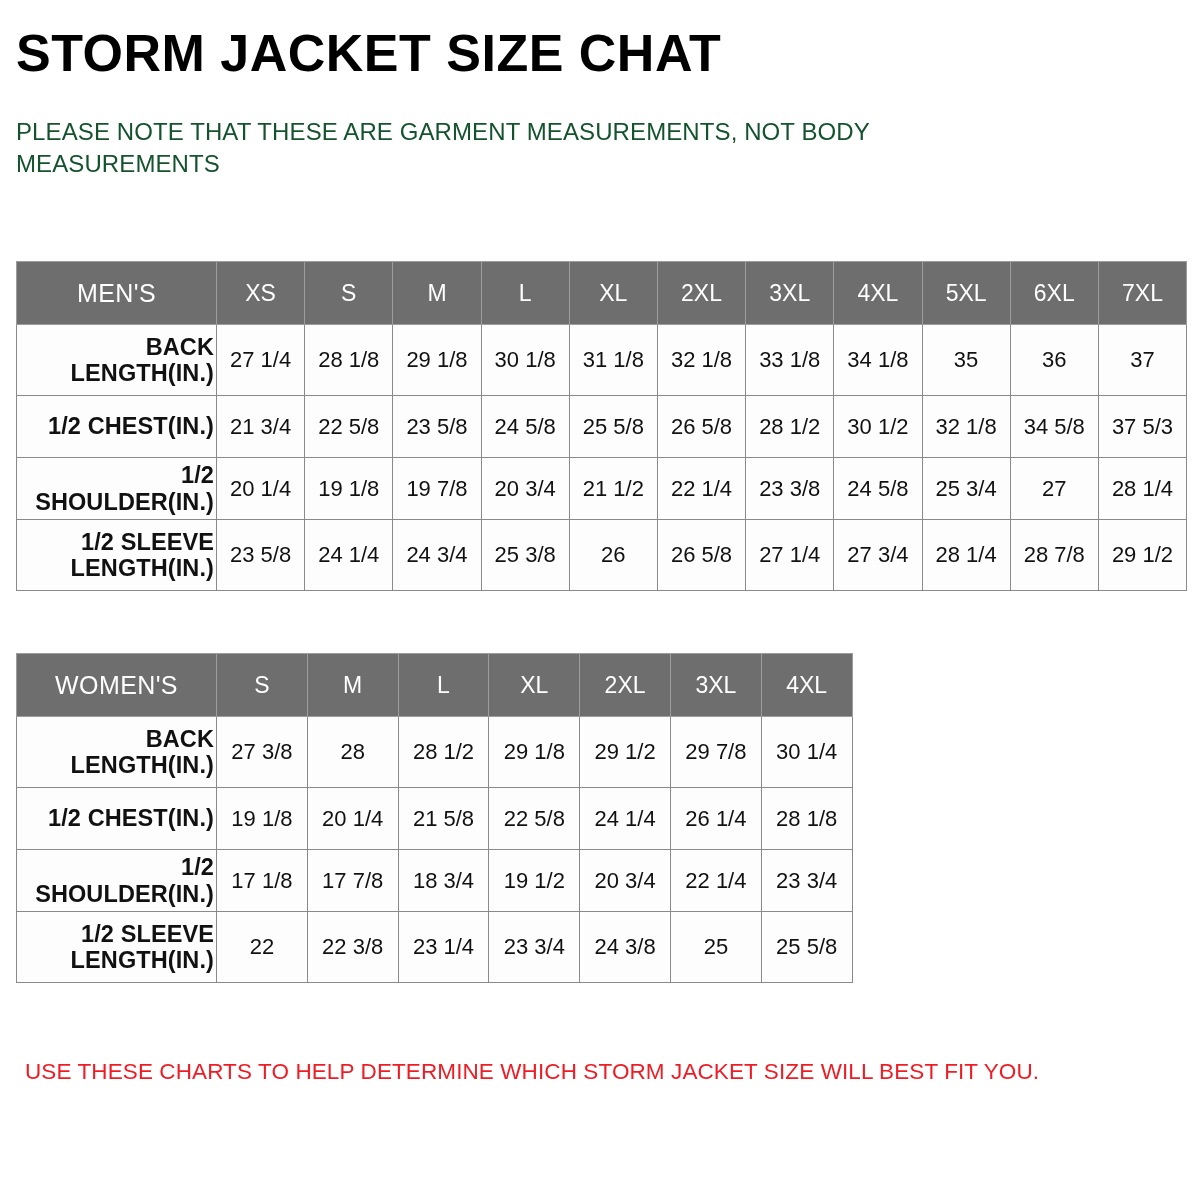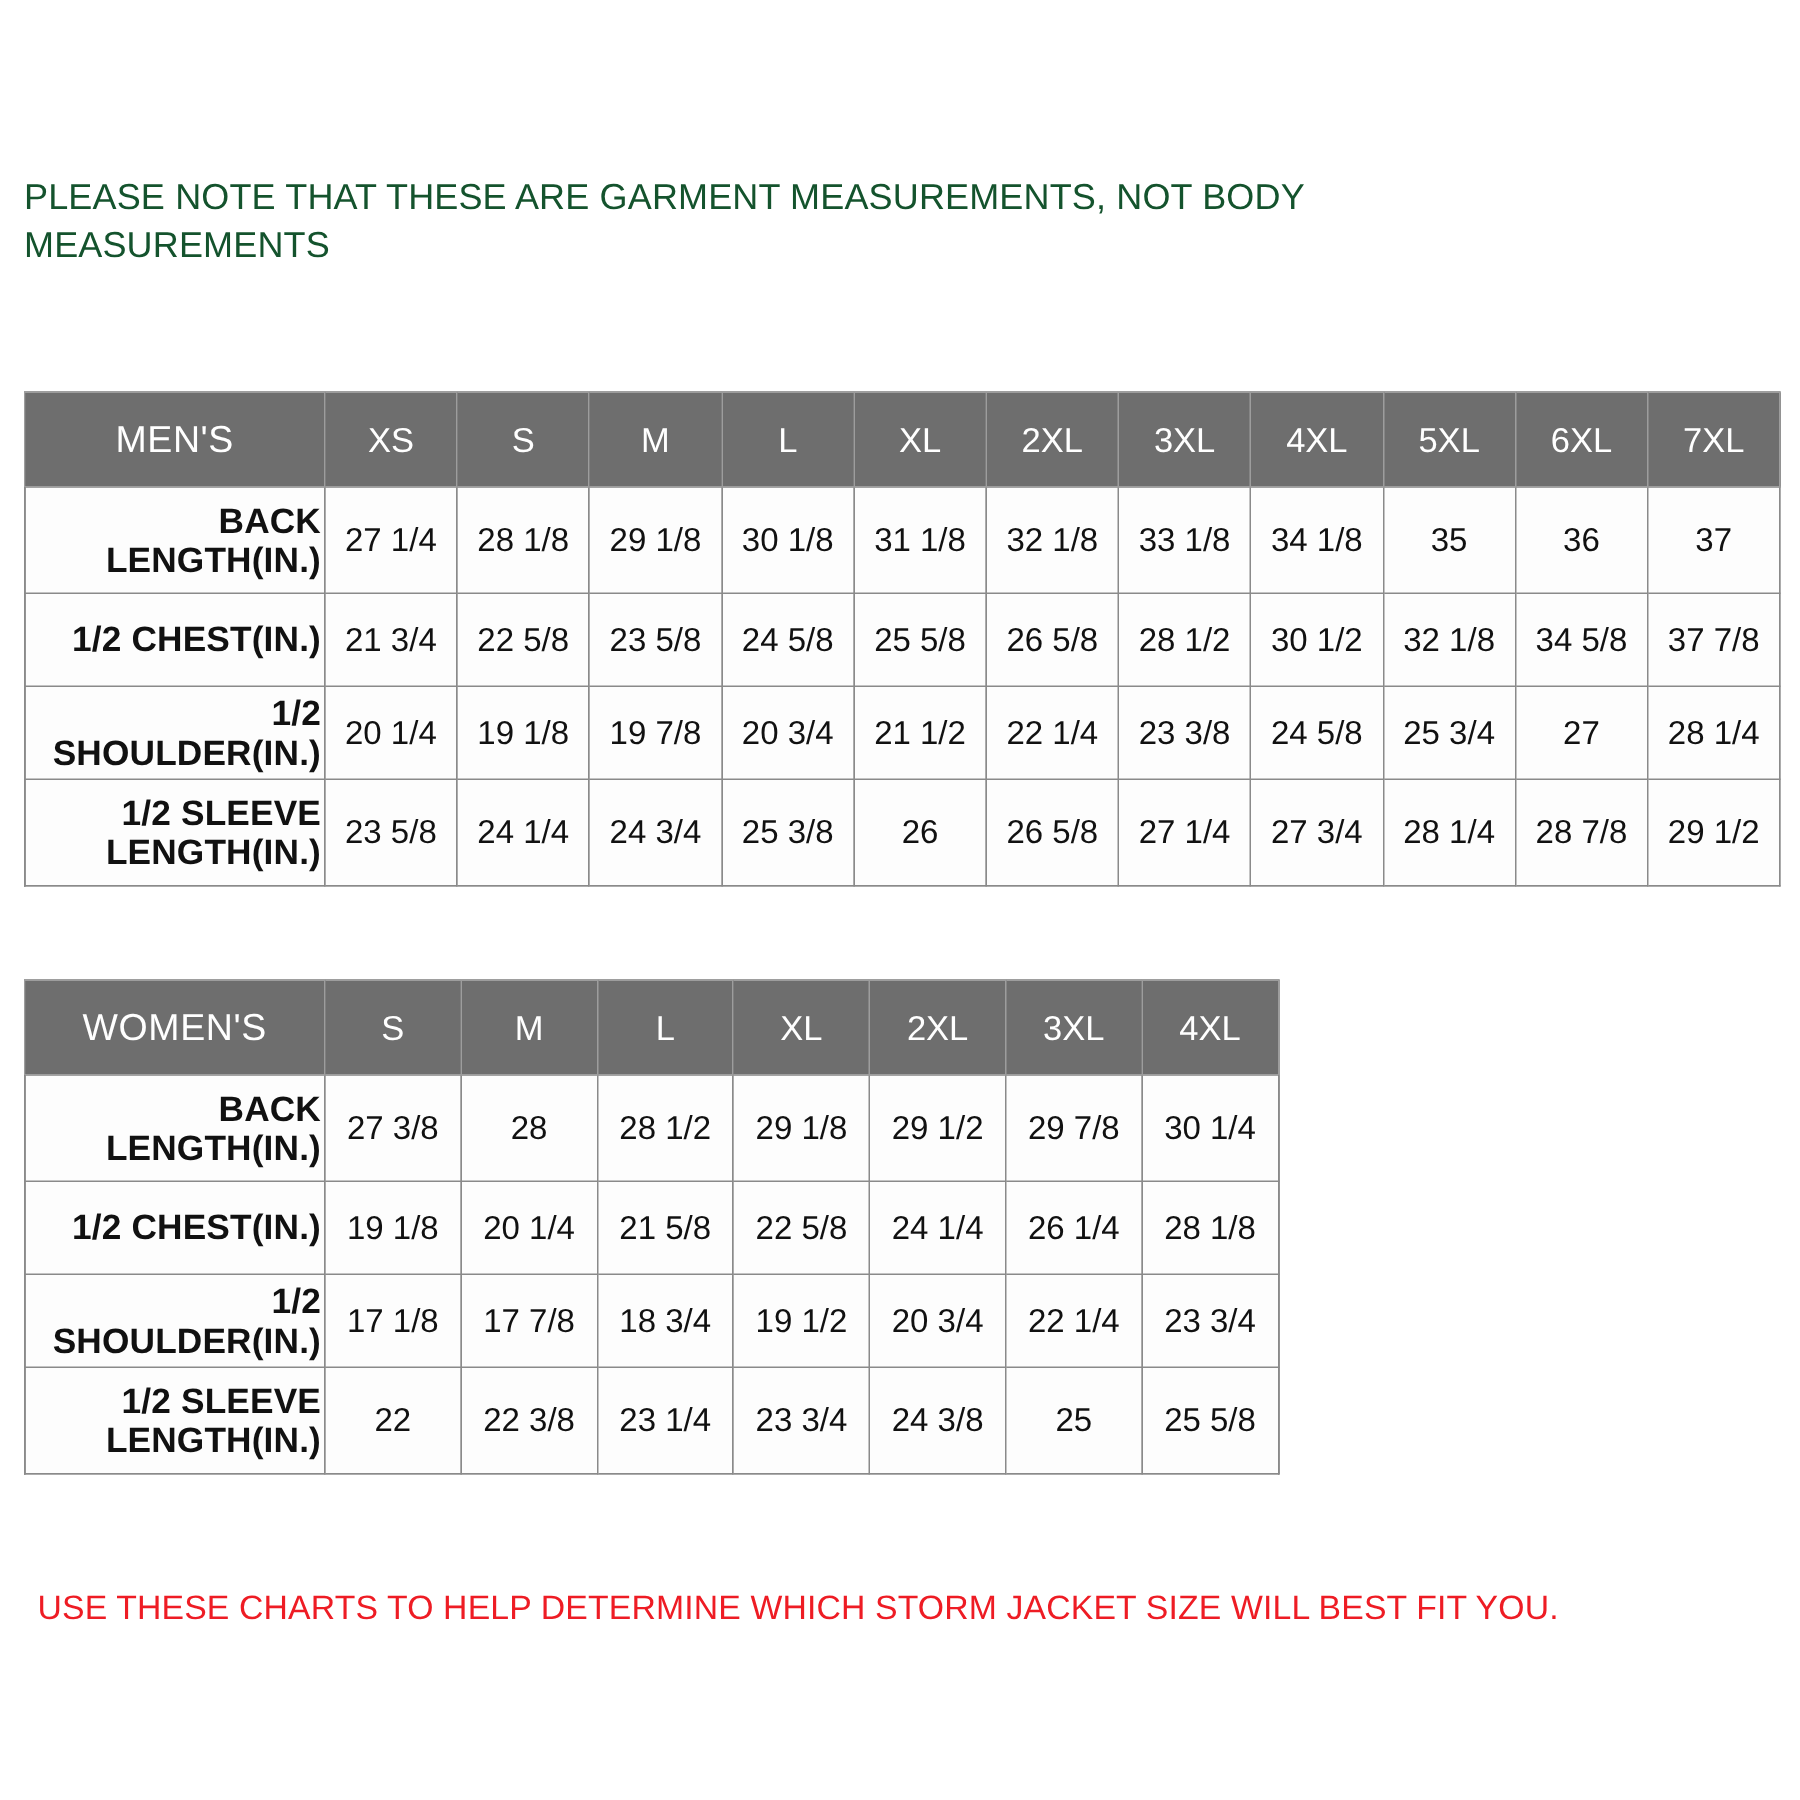--- a/index.html
+++ b/index.html
@@ -125,20 +125,21 @@
   #women-table col.labelcol { width: 200px; }
   #women-table col.sizecol  { width: 90.8px; }
 
   .num { white-space: nowrap; }
 </style>
 </head>
 <body>
 
 <div class="page">
 
+  <div class="title">STORM JACKET SIZE CHAT</div>
 
   <div class="note-top">PLEASE NOTE THAT THESE ARE GARMENT MEASUREMENTS, NOT BODY MEASUREMENTS</div>
 
   <table class="sizechart" id="men-table">
     <colgroup>
         <col class="labelcol">
         <col class="sizecol">
         <col class="sizecol">
         <col class="sizecol">
         <col class="sizecol">
@@ -186,21 +187,21 @@
           <td class="num">21 3/4</td>
           <td class="num">22 5/8</td>
           <td class="num">23 5/8</td>
           <td class="num">24 5/8</td>
           <td class="num">25 5/8</td>
           <td class="num">26 5/8</td>
           <td class="num">28 1/2</td>
           <td class="num">30 1/2</td>
           <td class="num">32 1/8</td>
           <td class="num">34 5/8</td>
-          <td class="num">37 7/8</td>
+          <td class="num">37 5/3</td>
         </tr>
         <tr>
           <td class="row-label">1/2  SHOULDER(IN.)</td>
           <td class="num">20 1/4</td>
           <td class="num">19 1/8</td>
           <td class="num">19 7/8</td>
           <td class="num">20 3/4</td>
           <td class="num">21 1/2</td>
           <td class="num">22 1/4</td>
           <td class="num">23 3/8</td>

